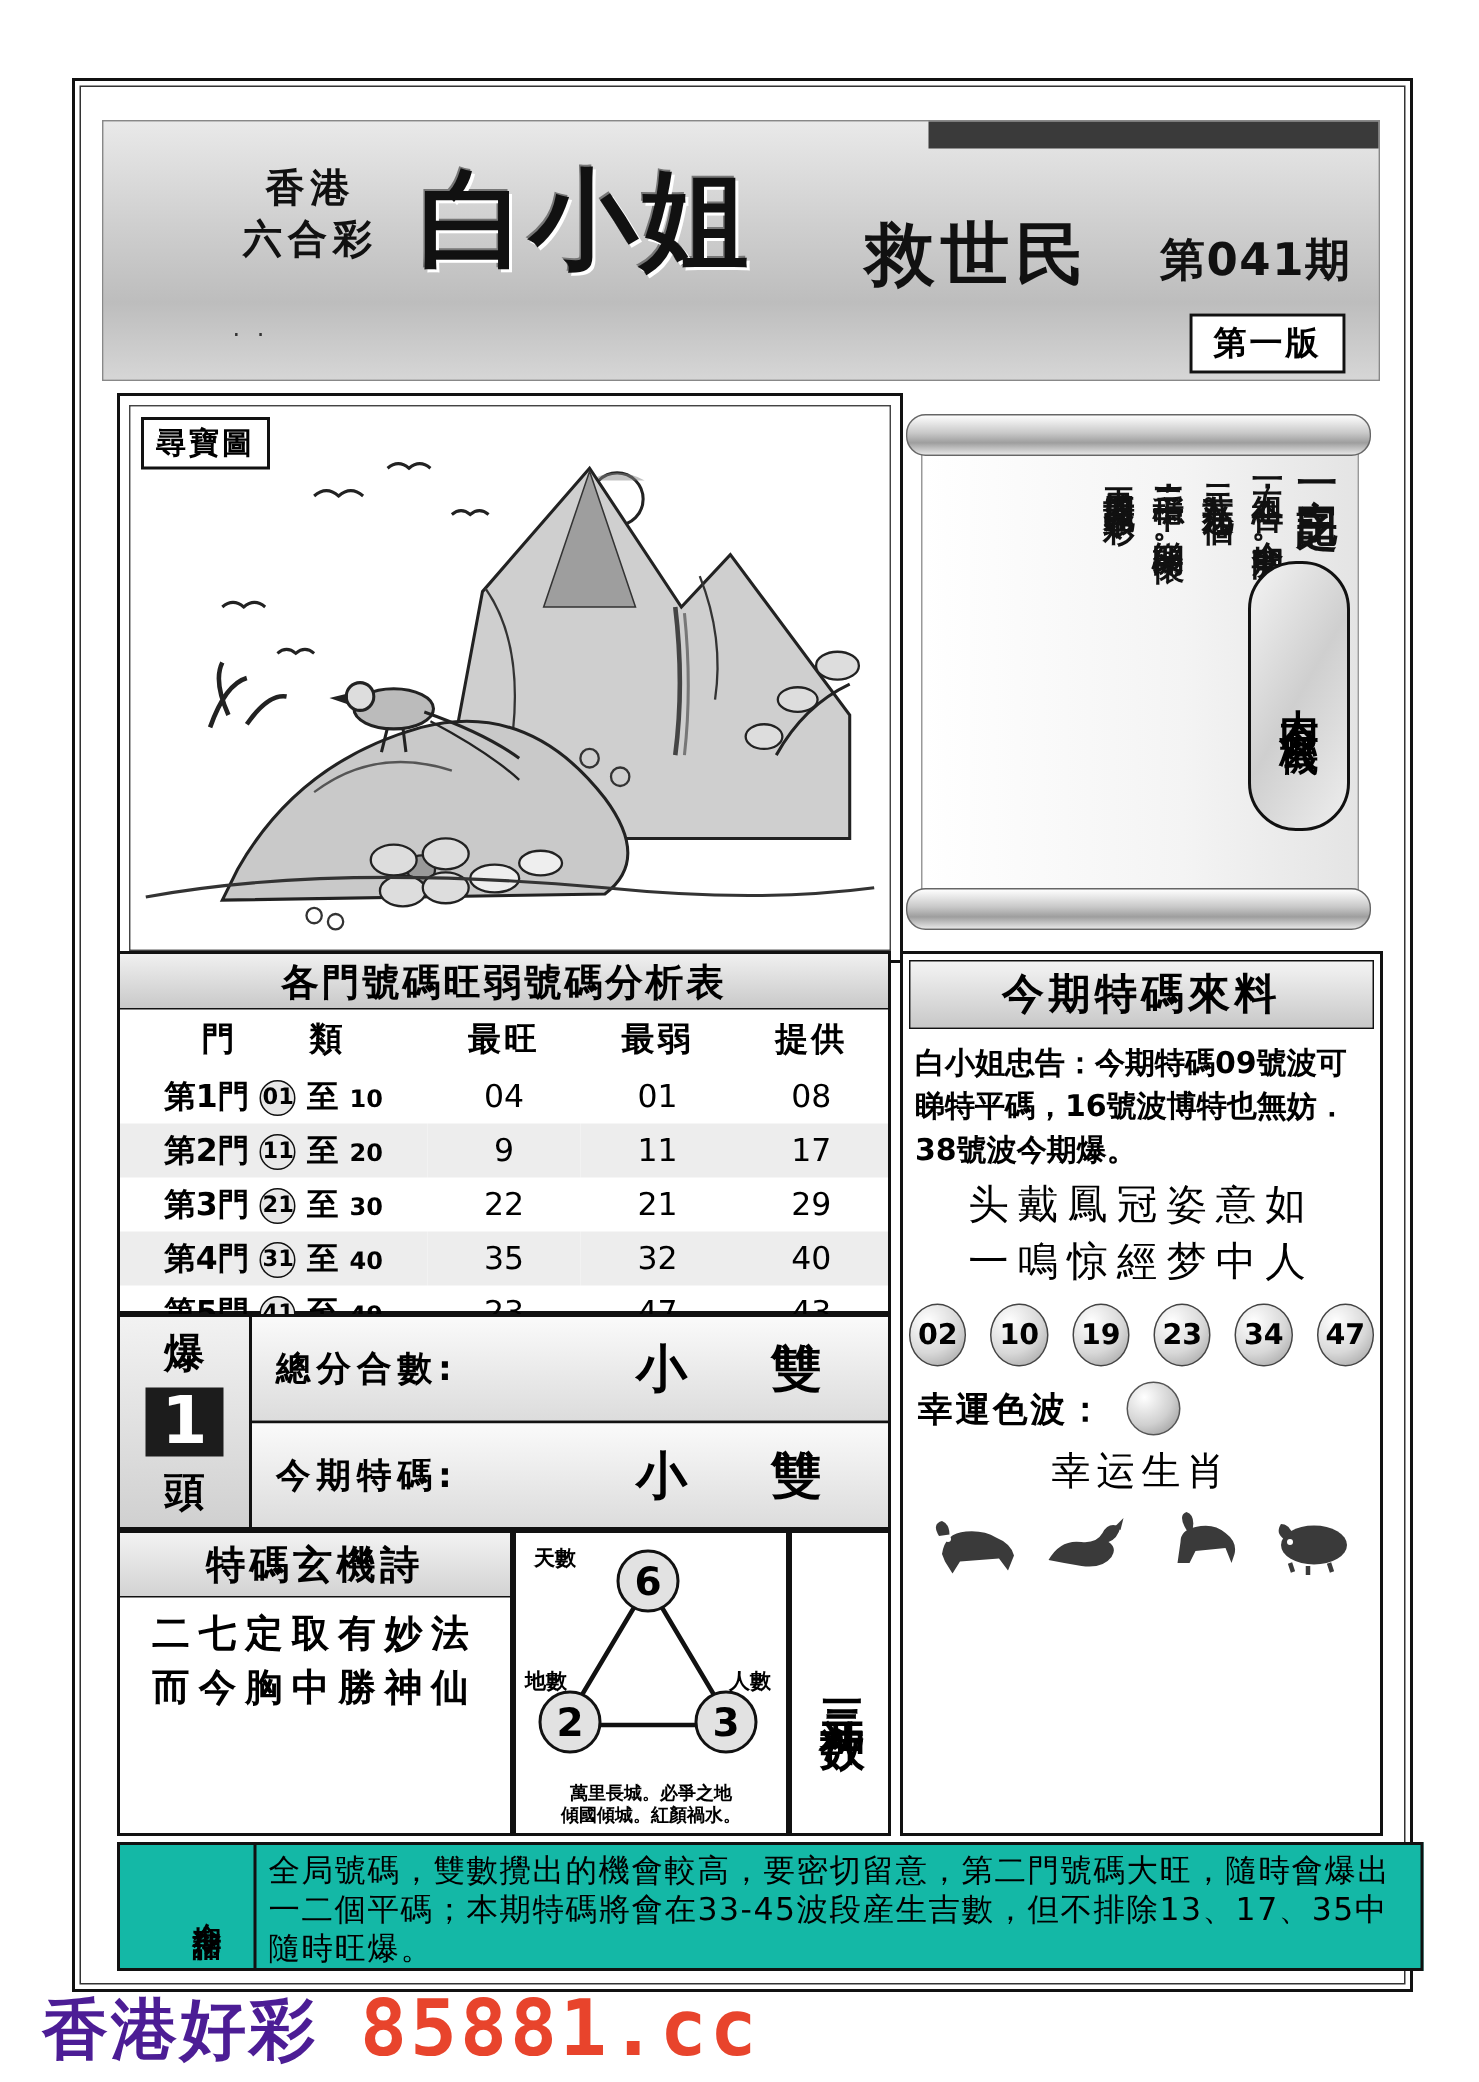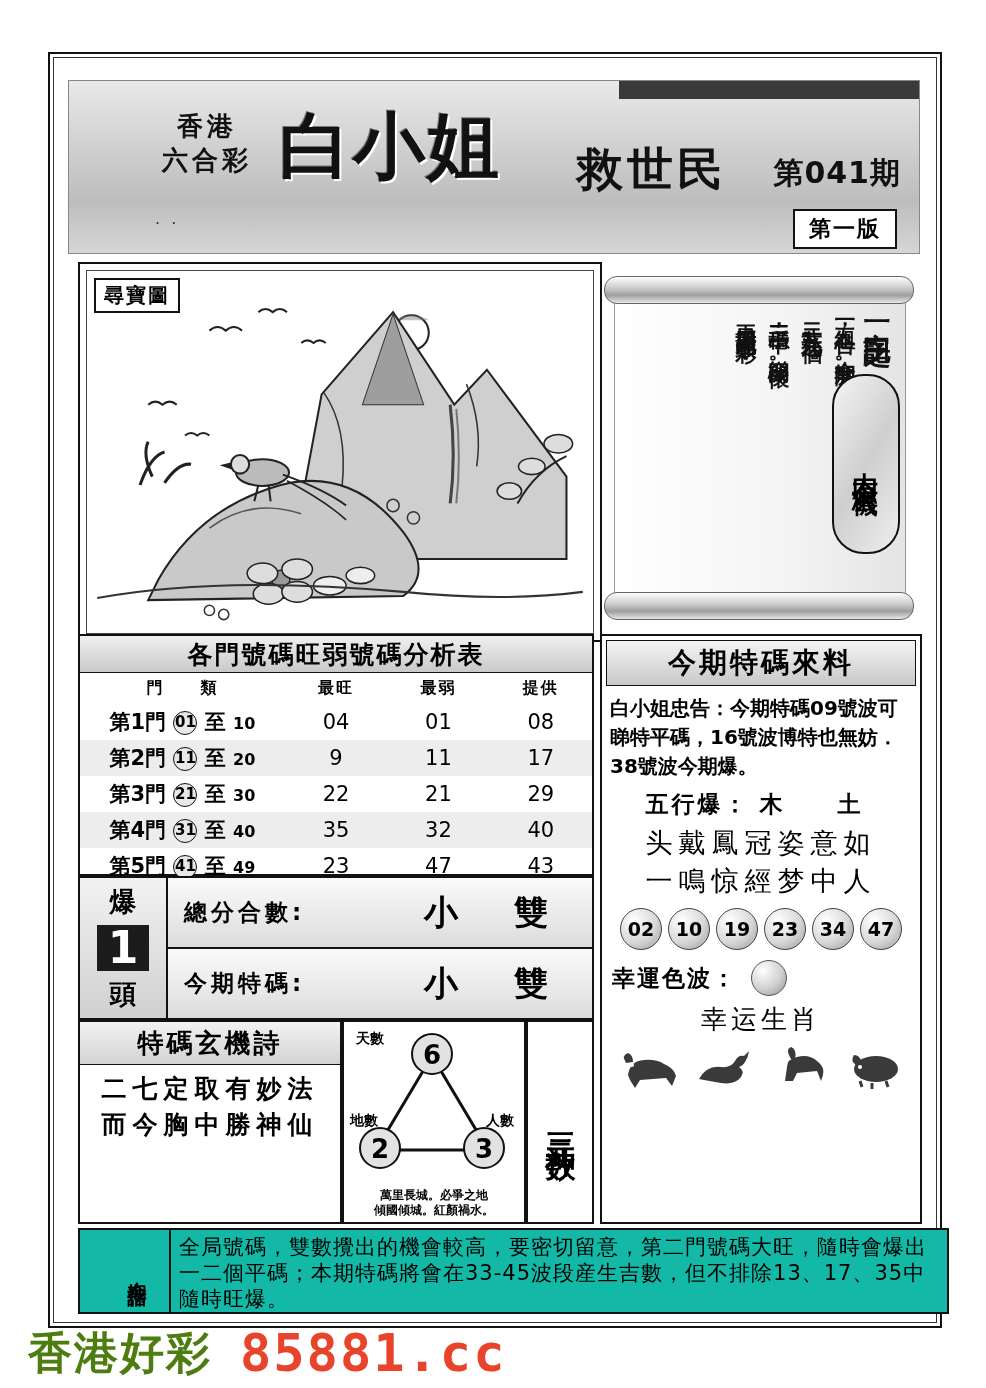--- a/index.html
+++ b/index.html
@@ -47,21 +47,21 @@
   .scroll-text .big{font-size:27px;}
   .oval{position:absolute;right:18px;top:112px;width:64px;height:176px;border-radius:32px;border:2px solid #111;
      background:linear-gradient(120deg,#f4f4f4,#cfcfcf 50%,#eee);display:flex;align-items:center;justify-content:center;}
   .oval span{writing-mode:vertical-rl;text-orientation:upright;font-size:26px;font-weight:bold;letter-spacing:6px;}
 
   
   .tablepanel{position:absolute;left:78px;top:634px;width:512px;height:238px;border:2px solid #111;background:#fff;}
   .tbl-title{height:36px;background:linear-gradient(180deg,#f0f0f0,#c9c9c9);border-bottom:1px solid #111;
      display:flex;align-items:center;justify-content:center;font-size:25px;font-weight:bold;letter-spacing:2px;}
   table.an{width:100%;border-collapse:collapse;font-size:20px;}
-  table.an th{font-size:16px;font-weight:bold;padding:5px 0;letter-spacing:2px;}
+  table.an th{font-size:22px;font-weight:bold;padding:5px 0;letter-spacing:2px;}
   table.an td{padding:4px 0;text-align:center;font-size:21px;}
   table.an tr.alt{background:#ededed;}
   td.mencol{text-align:left;padding-left:14px;font-size:21px;font-weight:bold;white-space:nowrap;}
   .circ{display:inline-block;width:22px;height:22px;line-height:21px;border:1px solid #111;border-radius:50%;
      font-size:15px;text-align:center;background:#e8e8e8;vertical-align:middle;}
   .smallnum{font-size:16px;}
 
   
   .totals{position:absolute;left:78px;top:876px;width:512px;height:140px;border:2px solid #111;display:flex;}
   .bao{width:86px;border-right:2px solid #111;background:linear-gradient(180deg,#f2f2f2,#d0d0d0);
@@ -93,42 +93,42 @@
 
   
   .rightbox{position:absolute;left:600px;top:634px;width:318px;height:586px;border:2px solid #111;background:#fff;}
   .rb-title{height:44px;margin:4px;background:linear-gradient(180deg,#f4f4f4,#c8c8c8);border:1px solid #111;
      display:flex;align-items:center;justify-content:center;font-size:28px;font-weight:bold;letter-spacing:3px;}
   .rb-advice{padding:4px 8px 0;font-size:20px;line-height:29px;font-weight:bold;letter-spacing:0px;}
   .wuxing{padding:8px 8px 0;font-size:23px;font-weight:bold;letter-spacing:2px;display:flex;justify-content:center;gap:10px;}
   .wuxing .w1{letter-spacing:3px;}
   .wuxing .w2{letter-spacing:16px;}
   .calli{padding:4px 6px 0;font-size:27px;line-height:38px;text-align:center;font-family:"DejaVu Serif","Liberation Serif",serif;letter-spacing:6px;}
-  .balls{display:flex;justify-content:center;gap:6px;padding:8px 4px 0;}
+  .balls{display:flex;justify-content:center;gap:16px;padding:8px 4px 0;}
   .ball{width:40px;height:40px;border-radius:50%;border:1px solid #444;
      background:radial-gradient(circle at 32% 28%,#ffffff,#d8d8d8 55%,#9a9a9a);
      display:flex;align-items:center;justify-content:center;font-size:19px;font-weight:bold;}
   .luckrow{display:flex;align-items:center;padding:10px 10px 0;font-size:23px;font-weight:bold;letter-spacing:2px;}
   .luckball{width:34px;height:34px;border-radius:50%;margin-left:14px;
      background:radial-gradient(circle at 32% 28%,#ffffff,#d0d0d0 55%,#8f8f8f);border:1px solid #555;}
   .luckwave{display:flex;align-items:center;padding:8px 10px 0;font-size:23px;font-weight:bold;letter-spacing:2px;}
   .luckwave .val{font-size:32px;margin-left:12px;letter-spacing:1px;}
   .zodiac-title{text-align:center;font-size:26px;font-family:"DejaVu Serif","Liberation Serif",serif;padding-top:6px;letter-spacing:4px;}
   .zodiac-row{display:flex;justify-content:space-around;align-items:flex-end;padding:2px 8px 0;}
   .zodiac-row .z{width:64px;height:50px;display:flex;align-items:flex-end;justify-content:center;}
 
   
   .comment{position:absolute;left:78px;top:1228px;width:840px;height:82px;border:2px solid #111;background:#14b8a6;display:flex;padding-left:27px;}
   .cm-label{width:62px;border-right:2px solid #111;display:flex;align-items:center;justify-content:center;}
   .cm-label span{writing-mode:vertical-rl;text-orientation:upright;font-size:19px;font-weight:bold;letter-spacing:2px;}
   .cm-body{flex:1;padding:4px 8px;font-size:21px;line-height:26px;letter-spacing:1px;}
 
   
   .footer{position:absolute;left:28px;top:1322px;width:940px;height:62px;display:flex;align-items:center;}
-  .f1{font-size:44px;font-weight:bold;color:#4d7c0f;letter-spacing:2px;}
+  .f1{font-size:44px;font-weight:bold;color:#4c1d95;letter-spacing:2px;}
   .f2{font-size:52px;font-weight:bold;color:#e8442c;letter-spacing:2px;margin-left:28px;font-family:"DejaVu Sans Mono","Liberation Mono",monospace;}
 </style>
 </head>
 <body>
 
 <div class="page">
 
   <div class="band band-top">香港六合彩  marksix  香港六合彩  marksix  香港六合彩  marksix  香港六合彩  marksix  香港六合彩  marksix  香港六合彩  marksix  香港六合彩  marksix  香港六合彩  marksix  香港六合彩  marksix  香港六合彩  marksix  香港六合彩  marksix  香港六合彩  marksix  香港六合彩  marksix  香港六合彩  marksix  香港六合彩  marksix  香港六合彩  marksix  香港六合彩  marksix  香港六合彩  marksix  香港六合彩  marksix  香港六合彩  marksix  香港六合彩  marksix  </div>
   <div class="band band-bottom">香港六合彩  marksix  香港六合彩  marksix  香港六合彩  marksix  香港六合彩  marksix  香港六合彩  marksix  香港六合彩  marksix  香港六合彩  marksix  香港六合彩  marksix  香港六合彩  marksix  香港六合彩  marksix  香港六合彩  marksix  香港六合彩  marksix  香港六合彩  marksix  香港六合彩  marksix  香港六合彩  marksix  香港六合彩  marksix  香港六合彩  marksix  香港六合彩  marksix  香港六合彩  marksix  香港六合彩  marksix  香港六合彩  marksix  </div>
   <div class="band band-left">香港六合彩  marksix  香港六合彩  marksix  香港六合彩  marksix  香港六合彩  marksix  香港六合彩  marksix  香港六合彩  marksix  香港六合彩  marksix  香港六合彩  marksix  香港六合彩  marksix  香港六合彩  marksix  香港六合彩  marksix  香港六合彩  marksix  香港六合彩  marksix  香港六合彩  marksix  香港六合彩  marksix  香港六合彩  marksix  香港六合彩  marksix  香港六合彩  marksix  香港六合彩  marksix  香港六合彩  marksix  香港六合彩  marksix  </div>
@@ -345,24 +345,20 @@
 
   <div class="sanyuan">
     <span>三元神数</span>
   </div>
 
   <div class="rightbox">
     <div class="rb-title">今期特碼來料</div>
     <div class="rb-advice">
       <span>白小姐忠告：</span><span>今期特碼09號波可睇特平碼，16號波博特也無妨．38號波今期爆。</span>
     </div>
-    <div class="wuxing">
-      <span class="w1">五行爆：</span>
-      <span class="w2">木　土</span>
-    </div>
     <div class="calli">
       <div>头戴鳳冠姿意如</div>
       <div>一鳴惊經梦中人</div>
     </div>
     <div class="balls">
       <div class="ball">02</div>
       <div class="ball">10</div>
       <div class="ball">19</div>
       <div class="ball">23</div>
       <div class="ball">34</div>

